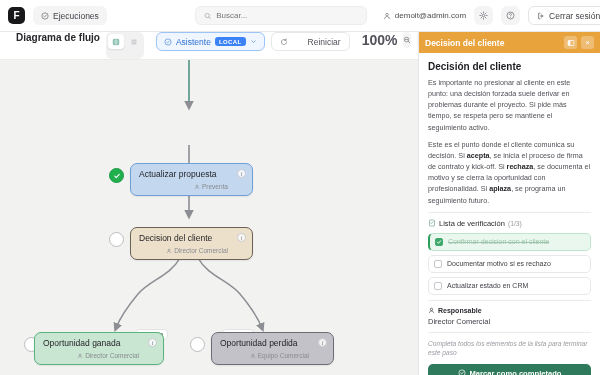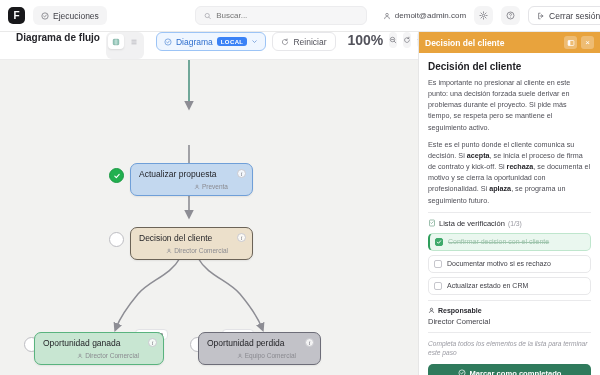--- a/index.html
+++ b/index.html
@@ -82,21 +82,21 @@
     display: flex; align-items: center; gap: 4px;
     height: 19px; padding: 0 7px; border-radius: 6px;
     background: #eff6ff; border: 1px solid #9cc4f6;
     color: #2f6fce; font-size: 8.5px; white-space: nowrap; cursor: pointer;
   }
   .badge-local {
     background: #3b82f6; color: #fff; font-size: 6px; font-weight: bold;
     padding: 1.5px 4px; border-radius: 3px; letter-spacing: .4px;
   }
   .reiniciar {
-    display: flex; align-items: center; gap: 4px;
+    display: flex; align-items: center; gap: 20px;
     height: 19px; padding: 0 8px; border-radius: 6px;
     background: #ffffff; border: 1px solid #e7e7ea;
     color: #52525b; font-size: 8.5px; white-space: nowrap; cursor: pointer;
   }
   .vdiv { width: 1px; height: 14px; background: #e6e6e8; }
   .zoomlevel { font-size: 14px; color: #52525b; font-weight: bold; }
   .zbtn {
     width: 16px; height: 16px; border-radius: 5px; background: #f4f4f5;
     display: flex; align-items: center; justify-content: center;
     border: none; cursor: pointer;
@@ -272,21 +272,21 @@
           </button>
         </div>
 
         <div class="spacer"></div>
 
         <div class="assist">
           <svg width="8" height="8" viewBox="0 0 16 16">
             <circle cx="8" cy="8" r="6.2" fill="none" stroke="#4e87d4" stroke-width="1.3"></circle>
             <path d="M5.3 8.2 7.2 10 10.8 5.9" fill="none" stroke="#4e87d4" stroke-width="1.3" stroke-linecap="round" stroke-linejoin="round"></path>
           </svg>
-          <span>Diagrama</span>
+          <span>Asistente</span>
           <span class="badge-local">LOCAL</span>
           <svg width="7" height="7" viewBox="0 0 16 16">
             <path d="M4 6.3 8 10.3 12 6.3" fill="none" stroke="#5f8fd4" stroke-width="1.6" stroke-linecap="round" stroke-linejoin="round"></path>
           </svg>
         </div>
 
         <button class="reiniciar">
           <svg width="8" height="8" viewBox="0 0 16 16">
             <path d="M13.2 8a5.2 5.2 0 1 1-1.6-3.7" fill="none" stroke="#6b6b73" stroke-width="1.3" stroke-linecap="round"></path>
             <path d="M12.2 1.9v2.8H9.4" fill="none" stroke="#6b6b73" stroke-width="1.3" stroke-linecap="round" stroke-linejoin="round"></path>
@@ -381,21 +381,21 @@
             <svg width="6" height="6" viewBox="0 0 16 16">
               <circle cx="8" cy="5.3" r="2.6" fill="none" stroke="#8a8a90" stroke-width="1.6"></circle>
               <path d="M3.2 13.4c0-2.7 2.2-4.3 4.8-4.3s4.8 1.6 4.8 4.3" fill="none" stroke="#8a8a90" stroke-width="1.6"></path>
             </svg>
             <span>Director Comercial</span>
           </div>
           <div class="node-info">i</div>
         </div>
 
         <div class="bullet todo" style="left:190px; top:277px;"></div>
-        <div class="node" style="left:198px; top:272px; width:123px; height:33px; background:#c2c2c8; border-color:#6d6d78;">
+        <div class="node" style="left:211px; top:272px; width:123px; height:33px; background:#c2c2c8; border-color:#6d6d78;">
           <div class="node-title">Oportunidad perdida</div>
           <div class="node-role">
             <svg width="6" height="6" viewBox="0 0 16 16">
               <circle cx="8" cy="5.3" r="2.6" fill="none" stroke="#8a8a90" stroke-width="1.6"></circle>
               <path d="M3.2 13.4c0-2.7 2.2-4.3 4.8-4.3s4.8 1.6 4.8 4.3" fill="none" stroke="#8a8a90" stroke-width="1.6"></path>
             </svg>
             <span>Equipo Comercial</span>
           </div>
           <div class="node-info">i</div>
         </div>

